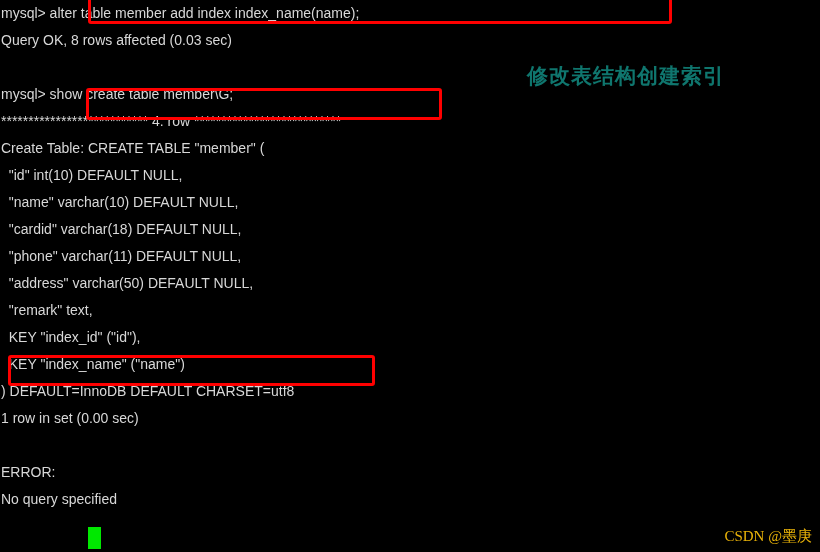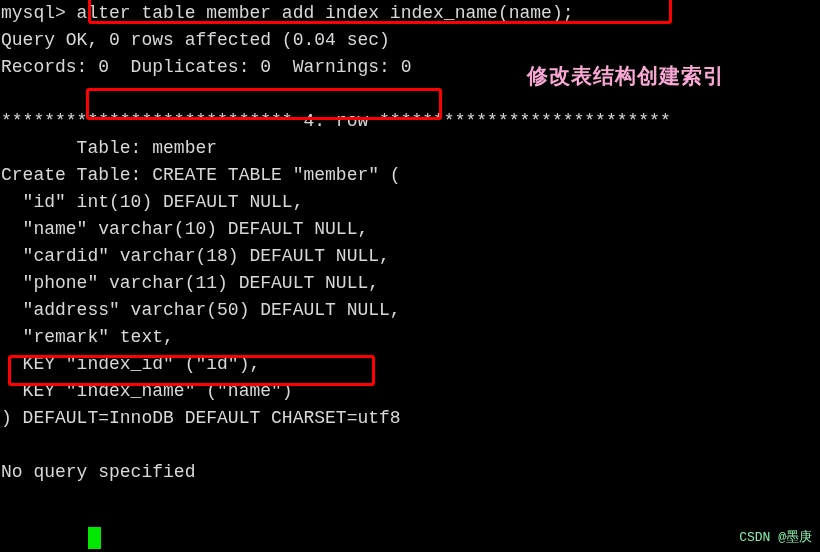--- a/index.html
+++ b/index.html
@@ -21,97 +21,98 @@
     left: 0;
     top: 0;
     width: 820px;
     padding: 0;
     margin: 0;
   }
   .line {
     position: relative;
     height: 27px;
     line-height: 27px;
-    font-size: 18px;
+    font-size: 14px;
     letter-spacing: 0px;
     color: #d8d8d8;
     white-space: pre;
     padding-left: 1px;
-    font-family: Liberation Mono, monospace;
+    font-family: Liberation Sans, sans-serif;
   }
   .line.blank { color: transparent; }
 
   
   .redbox {
     position: absolute;
     border: 3px solid #ff0000;
     border-radius: 3px;
     box-sizing: border-box;
     pointer-events: none;
   }
   #redbox-alter   { left: 88px;  top: -6px;  width: 584px; height: 30px; }
   #redbox-show    { left: 86px;  top: 88px;  width: 356px; height: 32px; }
   #redbox-key     { left: 8px;   top: 355px; width: 367px; height: 31px; }
 
   
   .annot {
     position: absolute;
-    color: #f9a8d4;
+    color: #0f766e;
     font-family: "DejaVu Sans", "Liberation Sans", sans-serif;
     font-weight: bold;
     font-size: 21px;
     letter-spacing: 1px;
     white-space: nowrap;
   }
   #annot-zh { left: 527px; top: 62px; }
 
   
   #watermark {
     position: absolute;
     right: 8px;
     bottom: 6px;
-    color: #86efac;
-    font-family: Liberation Mono, monospace;
-    font-size: 13px;
+    color: #eab308;
+    font-family: Liberation Serif, serif;
+    font-size: 15px;
     white-space: nowrap;
   }
 
   
   #cursor-block {
     position: absolute;
     left: 88px;
     top: 527px;
     width: 13px;
     height: 22px;
     background: #00e800;
   }
 </style>
 </head>
 <body>
 
 <div id="screen">
 
   <div class="term">
     <div class="line">mysql&gt; alter table member add index index_name(name);</div>
-    <div class="line">Query OK, 0 rows affected (0.04 sec)</div>
-    <div class="line">Records: 0  Duplicates: 0  Warnings: 0</div>
+    <div class="line">Query OK, 8 rows affected (0.03 sec)</div>
     <div class="line blank"></div>
+    <div class="line">mysql&gt; show create table member\G;</div>
     <div class="line">*************************** 4. row ***************************</div>
-    <div class="line">       Table: member</div>
     <div class="line">Create Table: CREATE TABLE "member" (</div>
     <div class="line">  "id" int(10) DEFAULT NULL,</div>
     <div class="line">  "name" varchar(10) DEFAULT NULL,</div>
     <div class="line">  "cardid" varchar(18) DEFAULT NULL,</div>
     <div class="line">  "phone" varchar(11) DEFAULT NULL,</div>
     <div class="line">  "address" varchar(50) DEFAULT NULL,</div>
     <div class="line">  "remark" text,</div>
     <div class="line">  KEY "index_id" ("id"),</div>
     <div class="line">  KEY "index_name" ("name")</div>
     <div class="line">) DEFAULT=InnoDB DEFAULT CHARSET=utf8</div>
+    <div class="line">1 row in set (0.00 sec)</div>
     <div class="line blank"></div>
+    <div class="line">ERROR:</div>
     <div class="line">No query specified</div>
 
   </div>
 
   <div id="cursor-block"></div>
 
   <div class="redbox" id="redbox-alter"></div>
   <div class="redbox" id="redbox-show"></div>
   <div class="redbox" id="redbox-key"></div>
 

